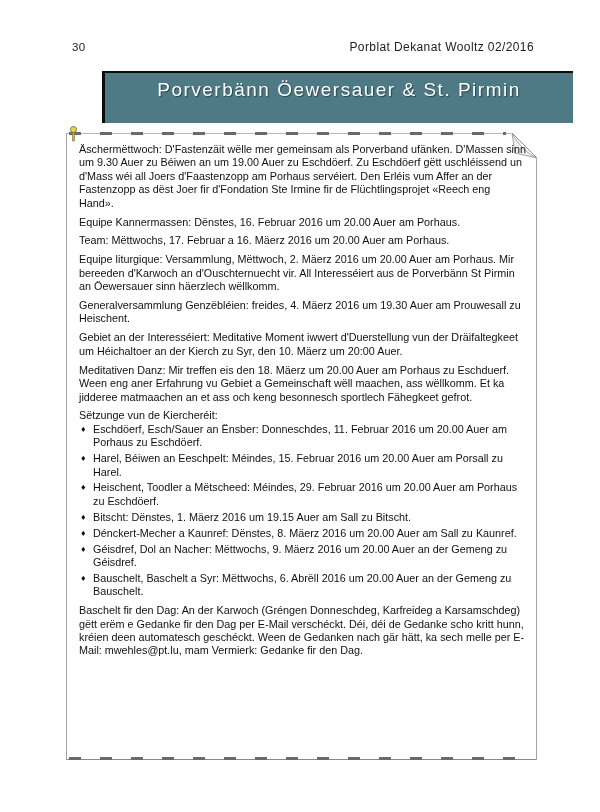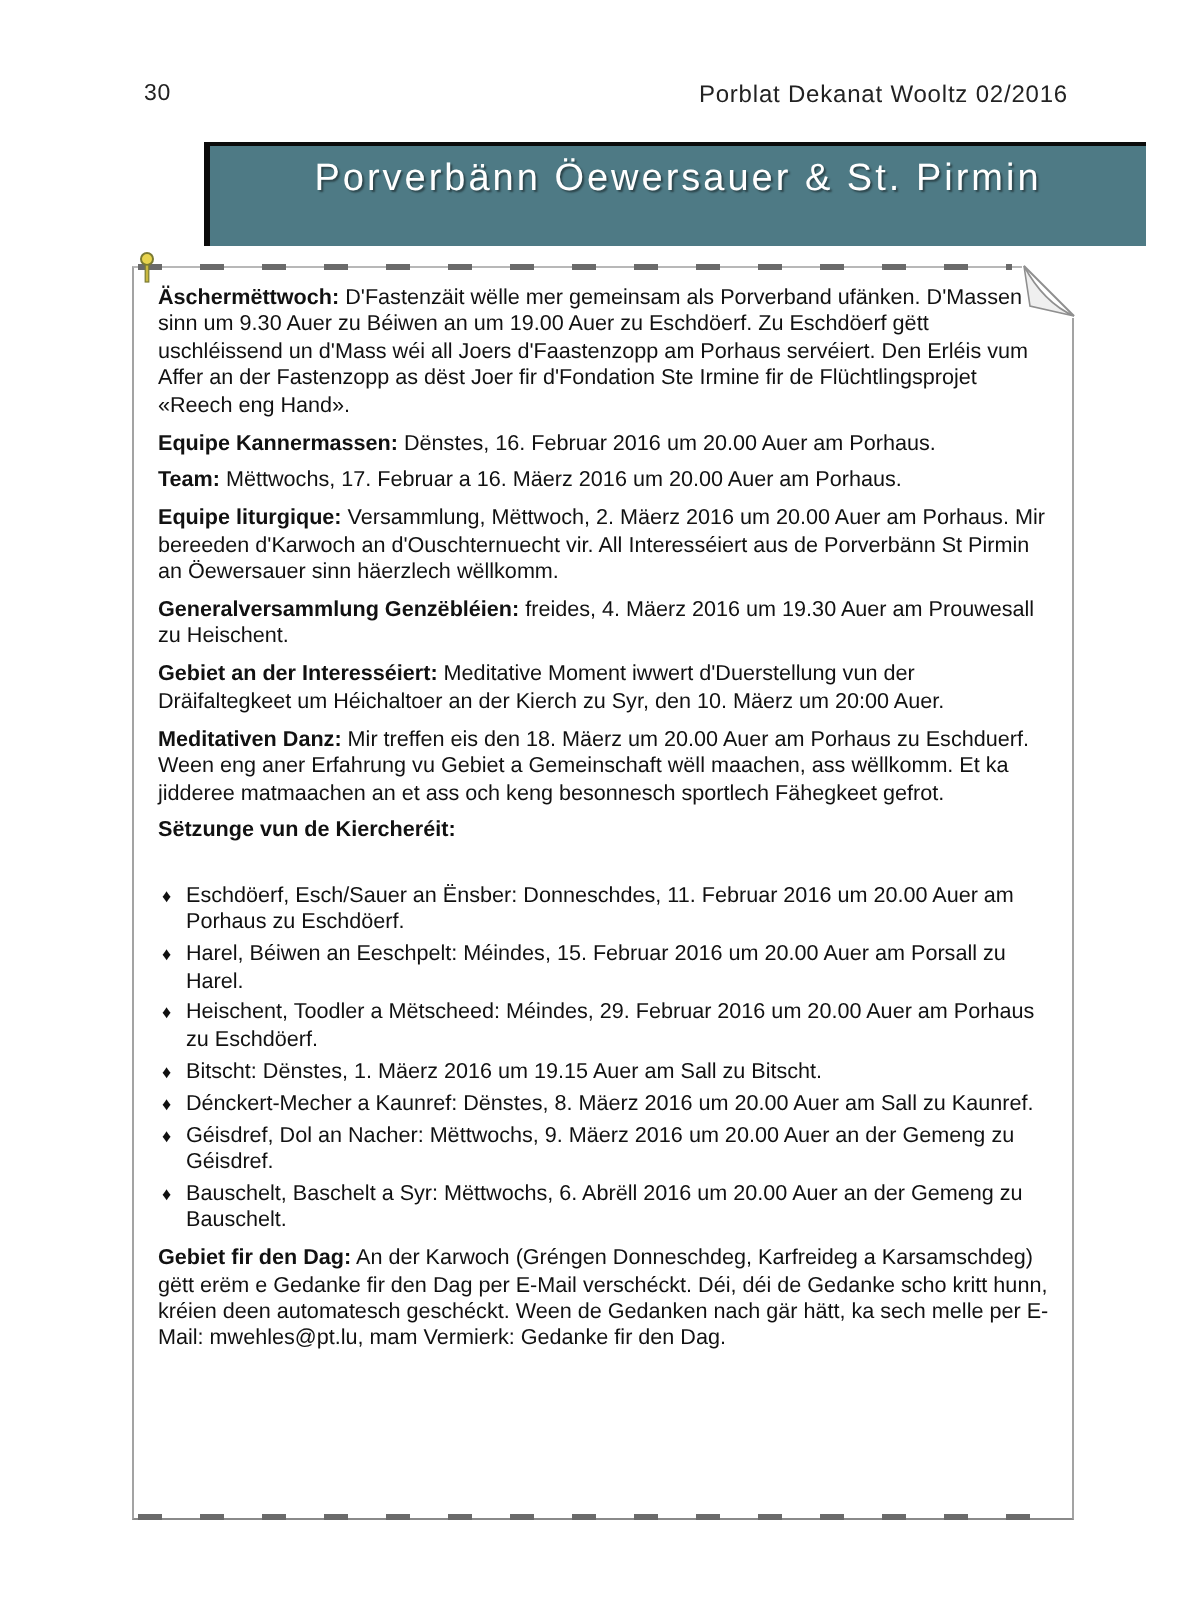--- a/index.html
+++ b/index.html
@@ -27,22 +27,22 @@
         border-top:1px solid #b8b8b8;border-bottom:1px solid #8a8a8a;}
   .dash-top{position:absolute;top:-2px;left:2px;right:30px;height:3px;
             background:repeating-linear-gradient(90deg,#6a6a6a 0 12px,transparent 12px 31px);}
   .dash-bottom{position:absolute;bottom:-1px;left:2px;right:4px;height:3px;
             background:repeating-linear-gradient(90deg,#6a6a6a 0 12px,transparent 12px 31px);}
   .fold{position:absolute;top:-2px;right:-2px;width:27px;height:27px;background:#fff;}
   .pin{position:absolute;left:2px;top:-8px;}
 
   .note-content{position:relative;padding:9px 10px 0 12px;font-size:10.8px;line-height:13.4px;}
   .note-content p{margin:0 0 5.5px;}
-  .note-content p.heading{margin:0 0 19px;}
-  .note-content b{font-weight:bold;}
+  .note-content p.heading{margin:0 0 0;}
+  .note-content b{font-weight:normal;}
   ul.bullet-list{list-style:none;margin:0 0 5.5px;padding:0 0 0 2px;}
   ul.bullet-list li{position:relative;padding-left:12px;margin-bottom:2.5px;}
   .bullet-glyph{position:absolute;left:0;top:0;font-size:9px;color:#111;}
 </style>
 </head>
 <body>
 
 <div class="canvas">
 
   <div class="page-header">
@@ -83,17 +83,17 @@
         <p class="heading"><b>Sëtzunge vun de Kiercheréit:</b></p>
         <ul class="bullet-list">
           <li><span class="bullet-glyph">♦</span>Eschdöerf, Esch/Sauer an Ënsber: Donneschdes, 11. Februar 2016 um 20.00 Auer am Porhaus zu Eschdöerf.</li>
           <li><span class="bullet-glyph">♦</span>Harel, Béiwen an Eeschpelt: Méindes, 15. Februar 2016 um 20.00 Auer am Porsall zu Harel.</li>
           <li><span class="bullet-glyph">♦</span>Heischent, Toodler a Mëtscheed: Méindes, 29. Februar 2016 um 20.00 Auer am Porhaus zu Eschdöerf.</li>
           <li><span class="bullet-glyph">♦</span>Bitscht: Dënstes, 1. Mäerz 2016 um 19.15 Auer am Sall zu Bitscht.</li>
           <li><span class="bullet-glyph">♦</span>Dénckert-Mecher a Kaunref: Dënstes, 8. Mäerz 2016 um 20.00 Auer am Sall zu Kaunref.</li>
           <li><span class="bullet-glyph">♦</span>Géisdref, Dol an Nacher: Mëttwochs, 9. Mäerz 2016 um 20.00 Auer an der Gemeng zu Géisdref.</li>
           <li><span class="bullet-glyph">♦</span>Bauschelt, Baschelt a Syr: Mëttwochs, 6. Abrëll 2016 um 20.00 Auer an der Gemeng zu Bauschelt.</li>
         </ul>
-        <p><b>Gebiet fir den Dag:</b> An der Karwoch (Gréngen Donneschdeg, Karfreideg a Karsamschdeg) gëtt erëm e Gedanke fir den Dag per E-Mail verschéckt. Déi, déi de Gedanke scho kritt hunn, kréien deen automatesch geschéckt. Ween de Gedanken nach gär hätt, ka sech melle per E-Mail: mwehles@pt.lu, mam Vermierk: Gedanke fir den Dag.</p>
+        <p><b>Baschelt fir den Dag:</b> An der Karwoch (Gréngen Donneschdeg, Karfreideg a Karsamschdeg) gëtt erëm e Gedanke fir den Dag per E-Mail verschéckt. Déi, déi de Gedanke scho kritt hunn, kréien deen automatesch geschéckt. Ween de Gedanken nach gär hätt, ka sech melle per E-Mail: mwehles@pt.lu, mam Vermierk: Gedanke fir den Dag.</p>
       </div>
   </div>
 
 </div>
 
 </body></html>

